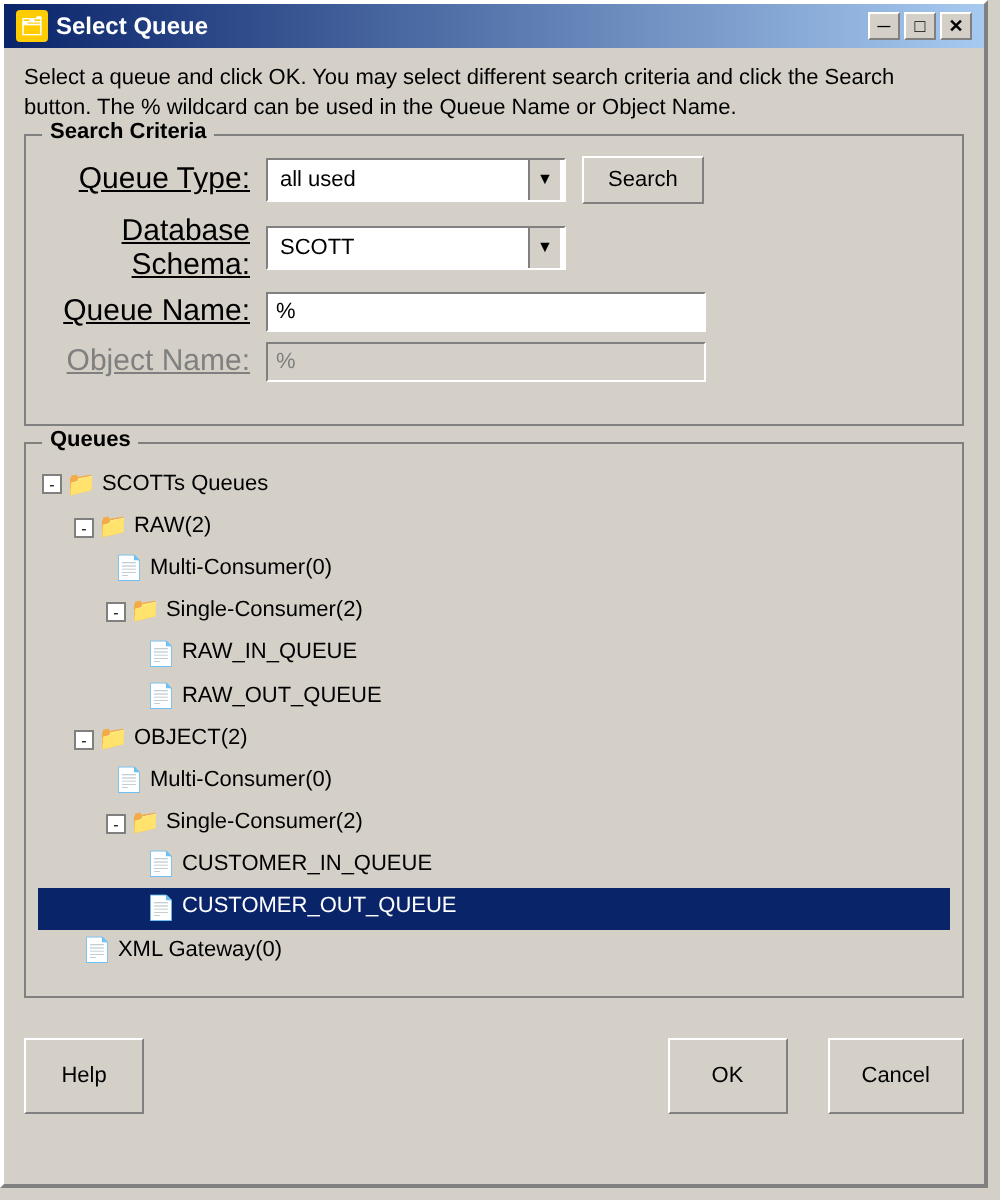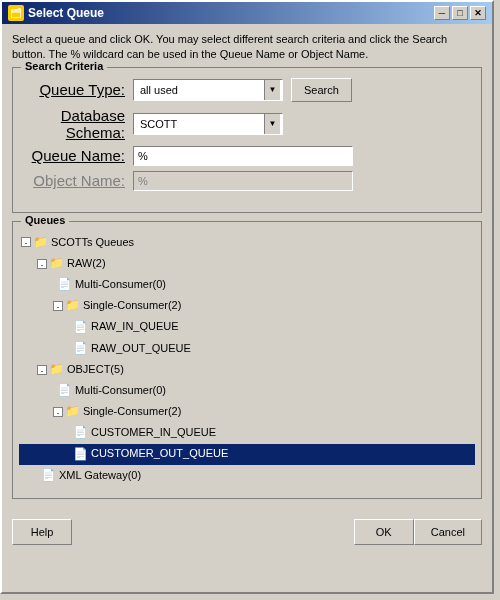--- a/index.html
+++ b/index.html
@@ -217,31 +217,31 @@
       color: #d4d0c8;
     }
     .bottom-buttons {
       display: flex;
       justify-content: space-between;
       align-items: center;
       padding: 6px 10px 6px 10px;
     }
     .btn {
       padding: 4px 16px;
-      height: 26px;
+      height: 38px;
       background: #d4d0c8;
       border: 1px solid;
       border-color: #ffffff #808080 #808080 #ffffff;
       font-size: 11px;
       cursor: pointer;
       min-width: 60px;
     }
     .btn-group {
       display: flex;
-      gap: 0;
+      gap: 20px;
     }
   </style>
 </head>
 <body>
 
 <div class="window">
   <div class="title-bar">
     <div class="title-bar-left">
       <div class="title-icon">🗂</div>
       <span>Select Queue</span>
@@ -335,21 +335,21 @@
         <div class="tree-item">
           <span style="width:52px;display:inline-block;"></span>
           <span class="tree-icon tree-icon-file">📄</span>
           <span>RAW_OUT_QUEUE</span>
         </div>
 
         <div class="tree-item">
           <span style="width:16px;display:inline-block;"></span>
           <span class="tree-toggle">-</span>
           <span class="tree-icon tree-icon-folder-open">📁</span>
-          <span>OBJECT(5)</span>
+          <span>OBJECT(2)</span>
         </div>
 
         <div class="tree-item">
           <span style="width:36px;display:inline-block;"></span>
           <span class="tree-icon tree-icon-file">📄</span>
           <span>Multi-Consumer(0)</span>
         </div>
 
         <div class="tree-item">
           <span style="width:32px;display:inline-block;"></span>

